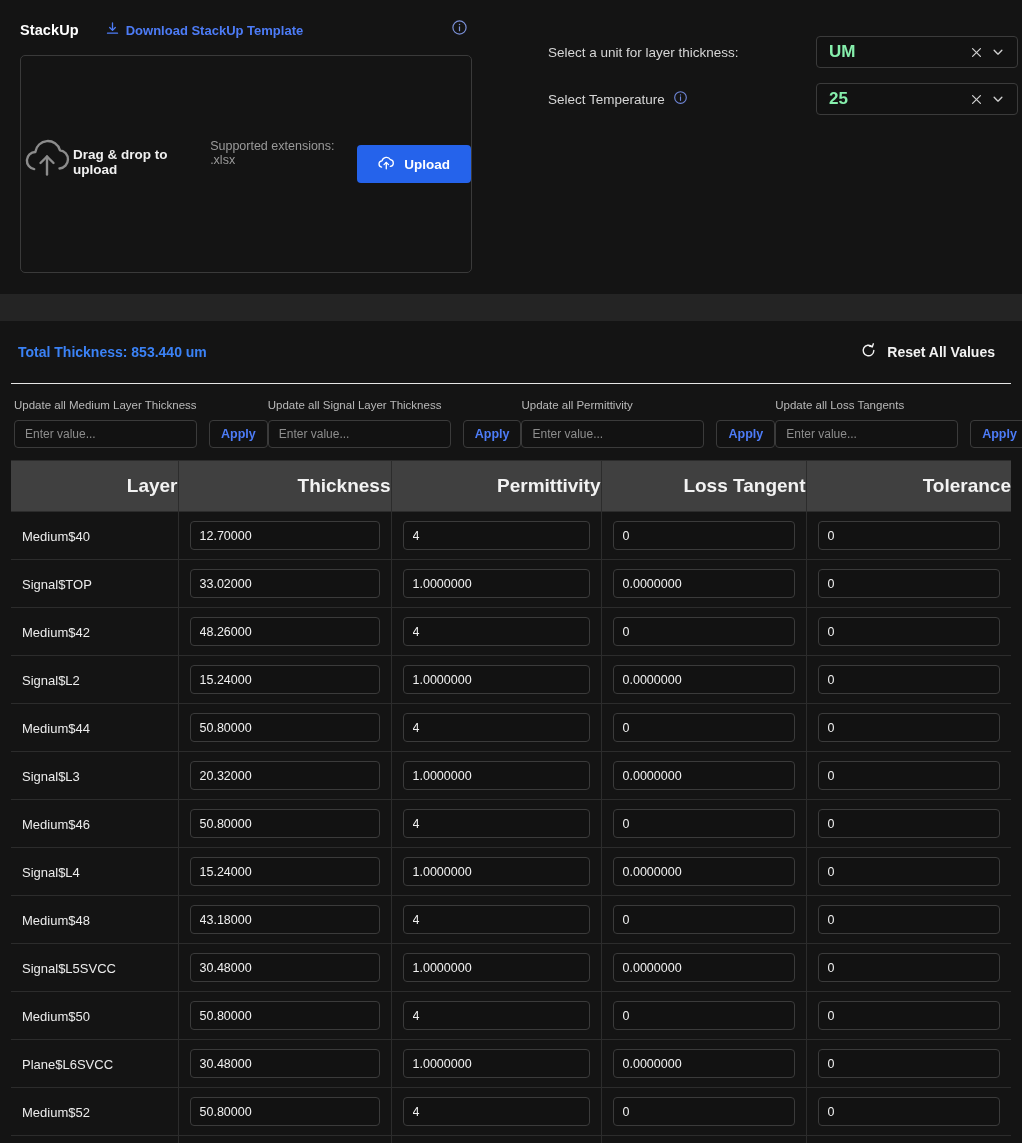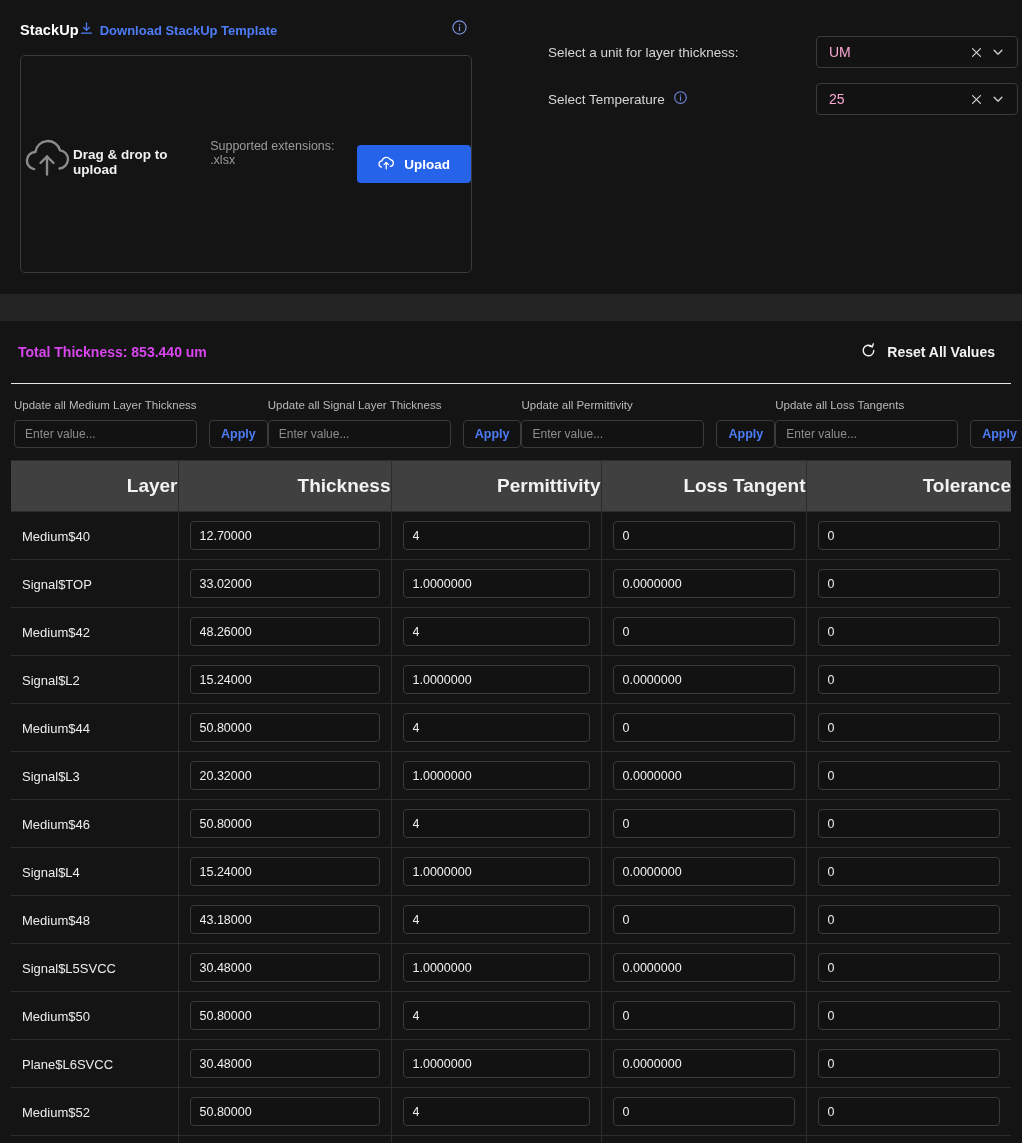--- a/index.html
+++ b/index.html
@@ -32,20 +32,21 @@
     align-items: center;
     height: 28px;
     margin-bottom: 11px;
     position: relative;
   }
 
   .stackup-title {
     font-size: 14.5px;
     font-weight: bold;
     color: #ffffff;
+    margin-right: 26px;
     letter-spacing: .1px;
   }
 
   .download-link {
     display: flex;
     align-items: center;
     gap: 6px;
     color: #4d7cf7;
     font-size: 13px;
     font-weight: bold;
@@ -130,23 +131,23 @@
     border: 1px solid #3b3b3b;
     border-radius: 4px;
     display: flex;
     align-items: center;
     padding: 0 8px 0 12px;
     cursor: pointer;
   }
 
   .select-value {
     flex: 1;
-    font-size: 14px;
-    font-weight: normal;
-    color: #f9a8d4;
+    font-size: 17px;
+    font-weight: bold;
+    color: #86efac;
   }
 
   .sel-clear, .sel-caret {
     color: #cfcfcf;
     font-size: 13px;
     padding: 0 5px;
     cursor: pointer;
     line-height: 1;
     display: flex;
     align-items: center;
@@ -161,21 +162,21 @@
 
   .totals-row {
     height: 62px;
     display: flex;
     align-items: center;
     justify-content: space-between;
     padding: 0 27px 0 18px;
   }
 
   .total-thickness {
-    color: #d946ef;
+    color: #3b82f6;
     font-size: 14px;
     font-weight: bold;
   }
 
   .reset-btn {
     display: flex;
     align-items: center;
     gap: 10px;
     color: #f2f2f2;
     font-size: 14px;

